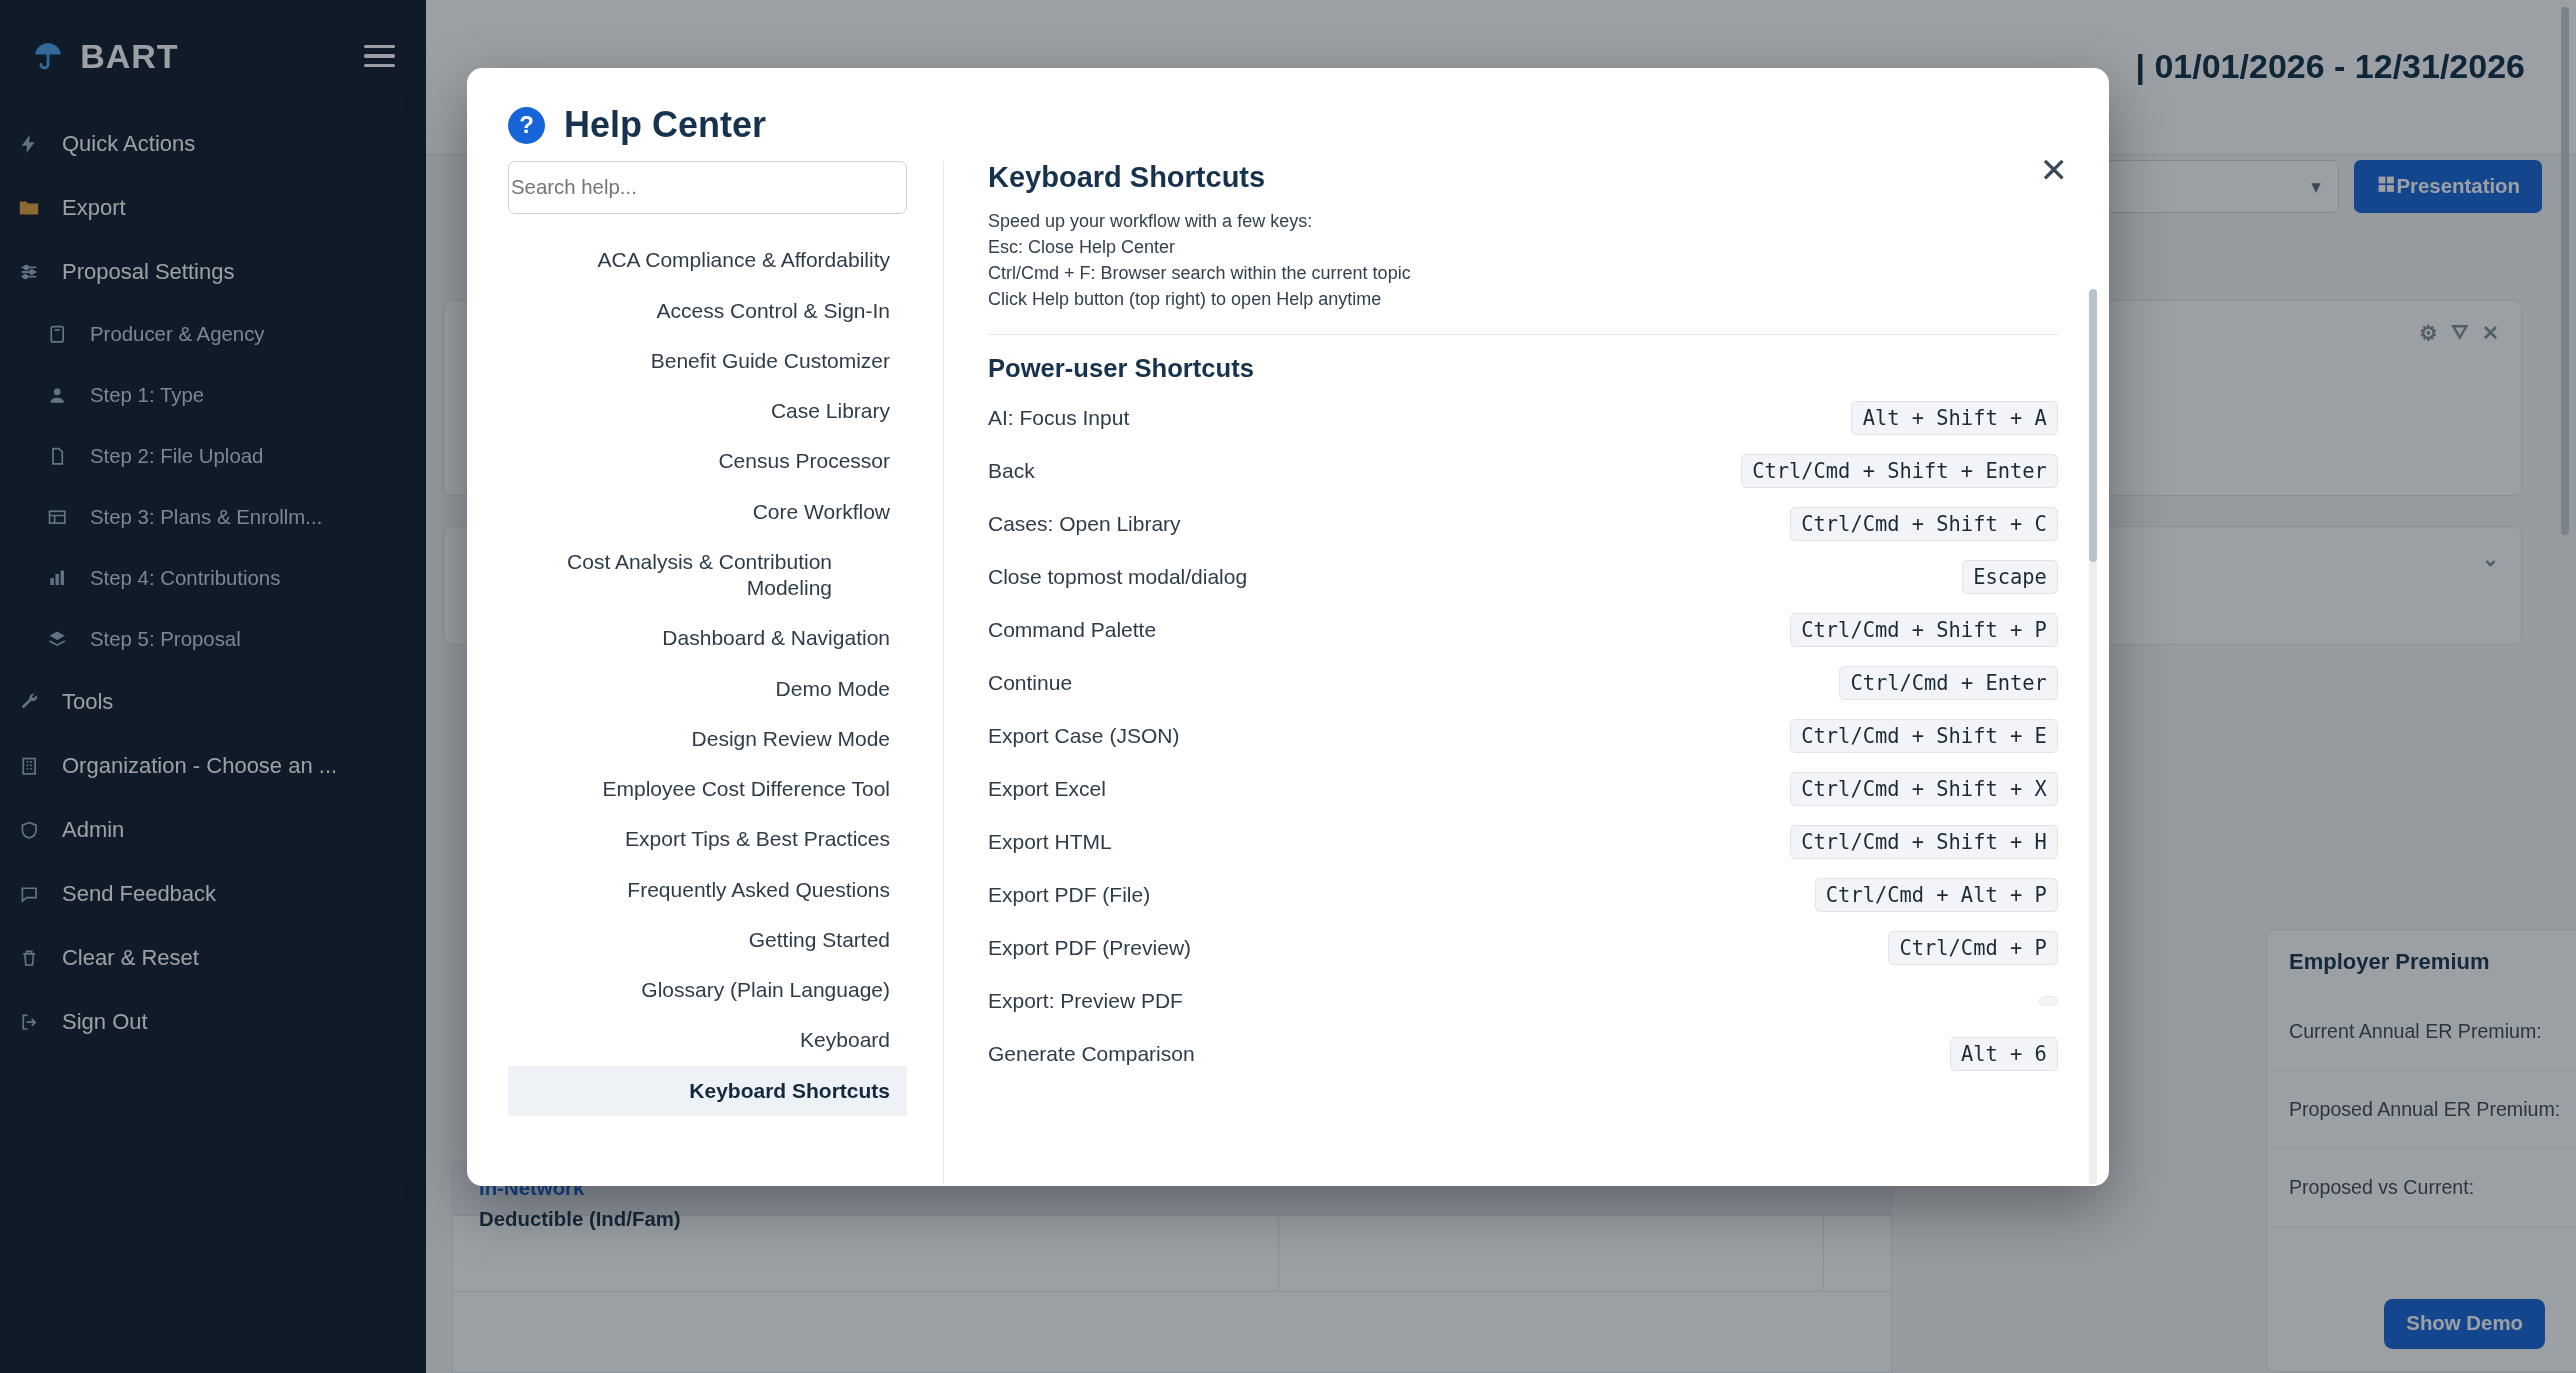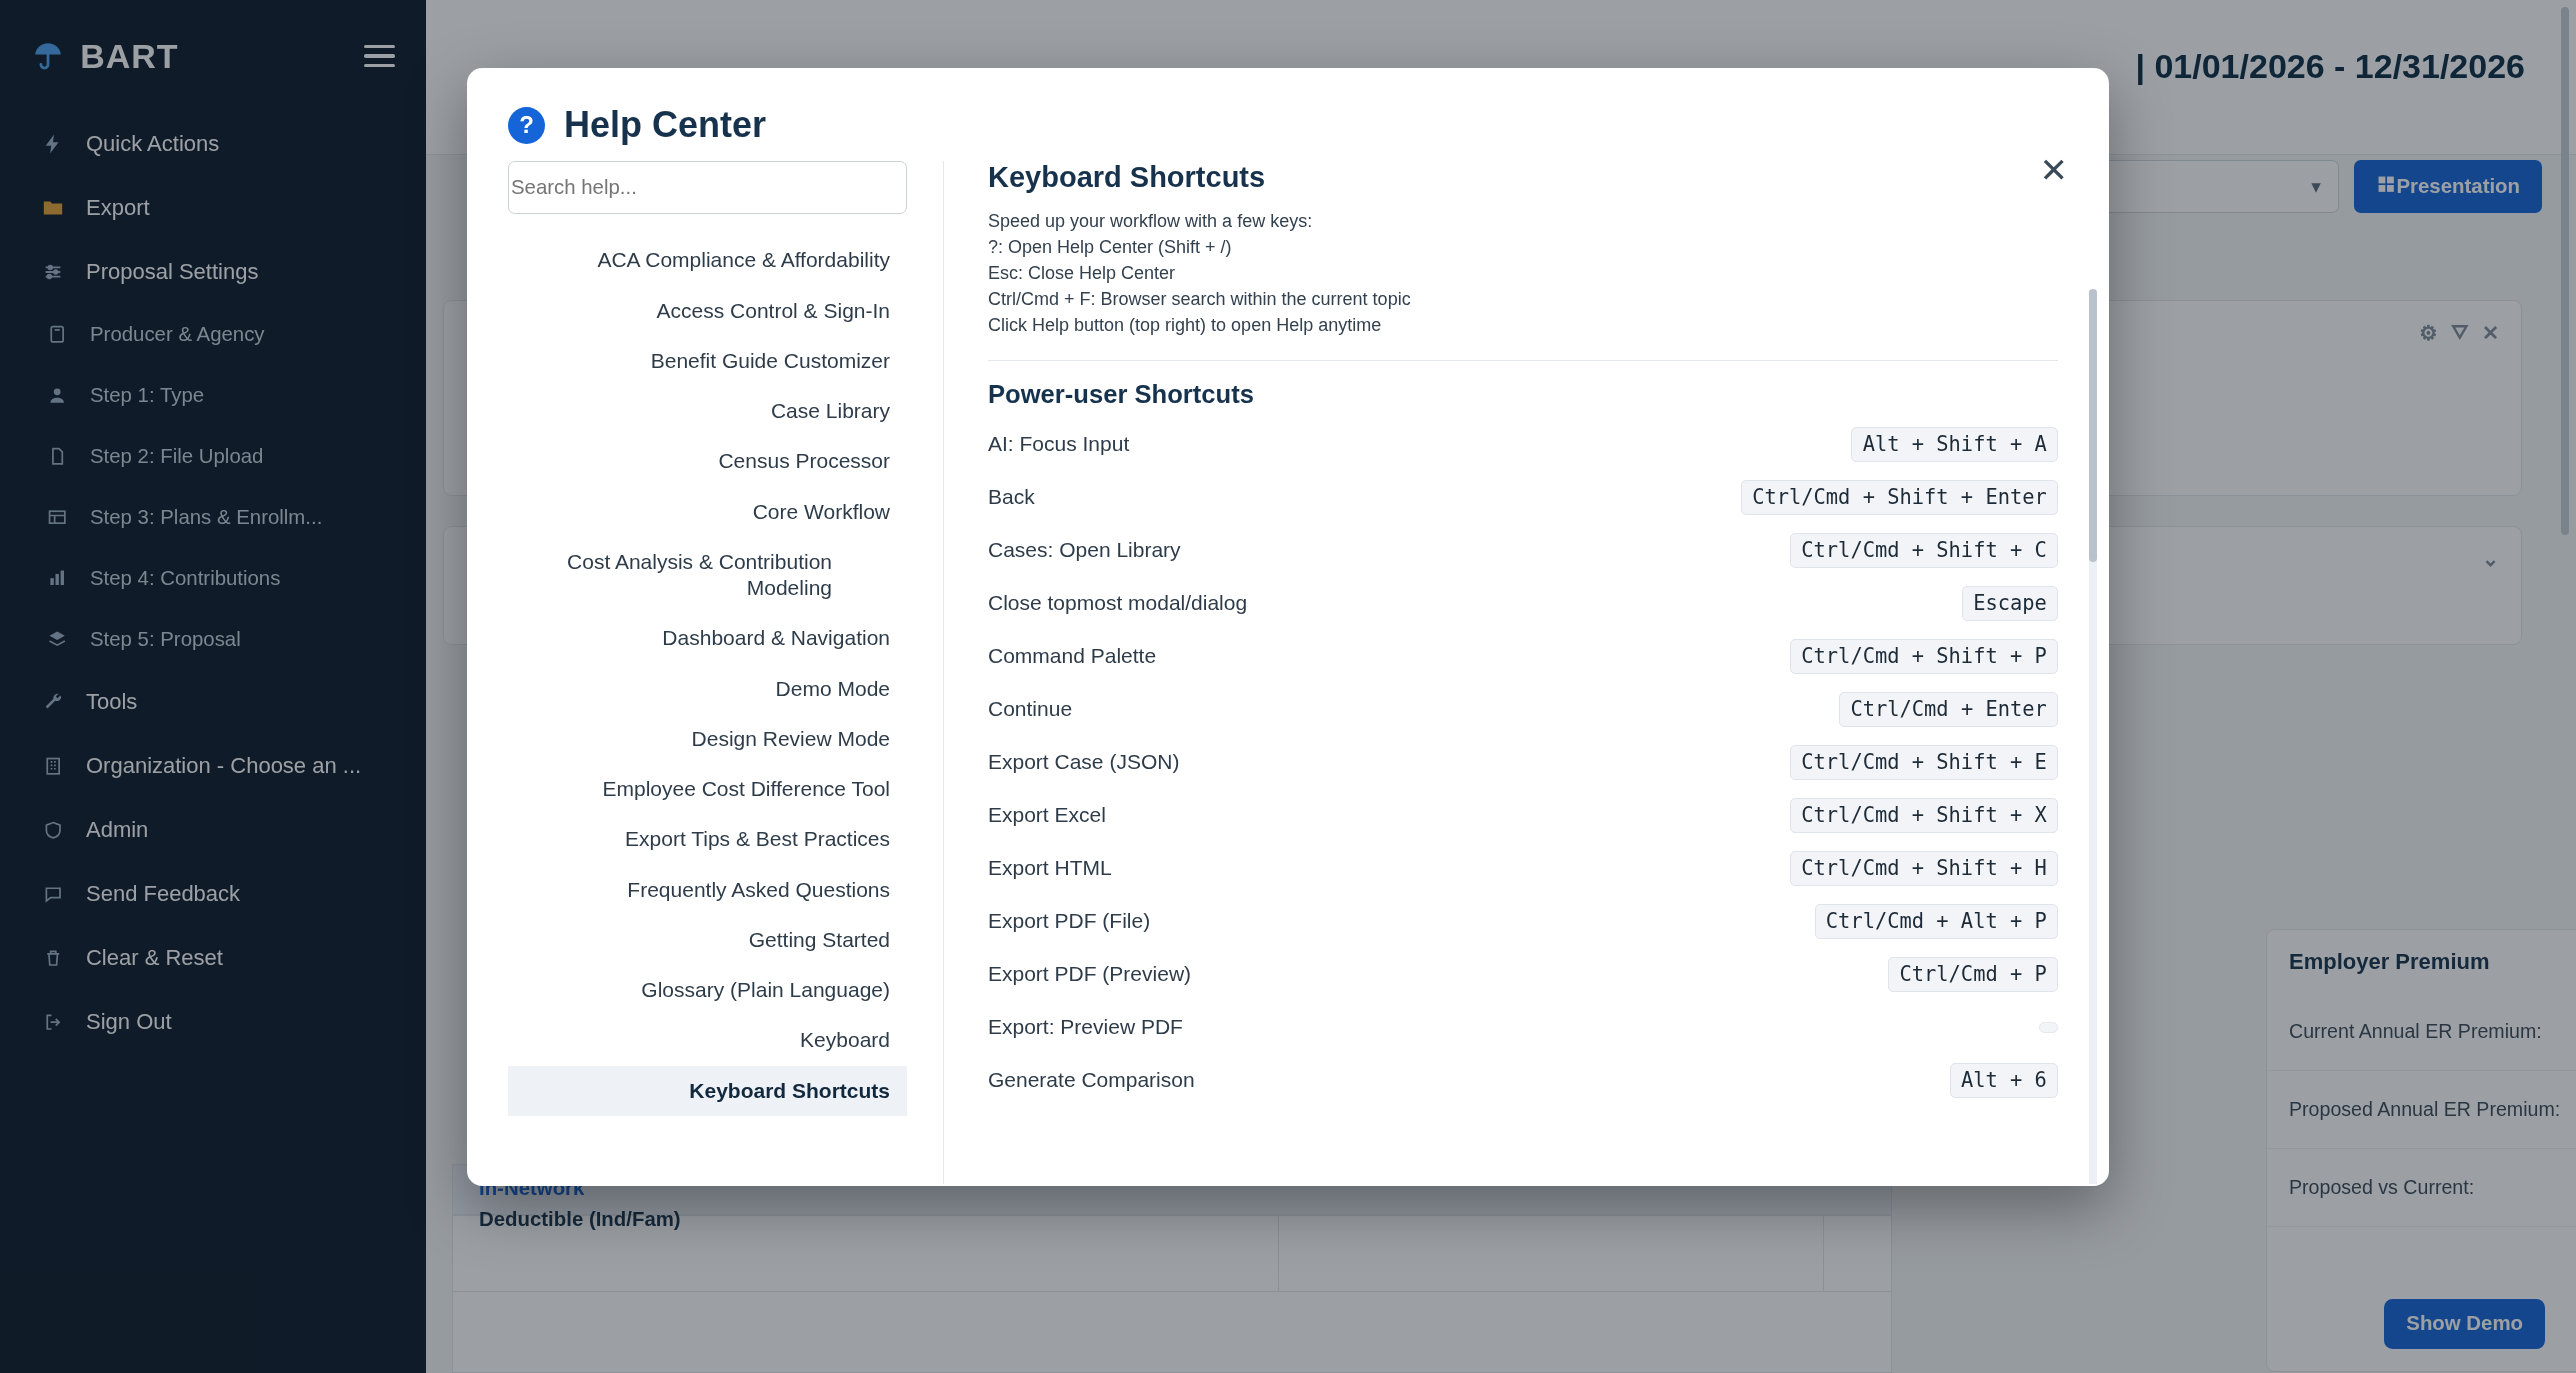--- a/index.html
+++ b/index.html
@@ -43,21 +43,21 @@
   }
   .hamburger {
     width: 31px; height: 22px;
     display: flex; flex-direction: column; justify-content: space-between;
     cursor: pointer;
   }
   .hamburger span { display: block; height: 3.4px; background: #ffffff; border-radius: 1.7px; }
 
   .nav-item {
     display: flex; align-items: center; gap: 20.4px;
-    padding: 0 40px;
+    padding: 0 16px;
     height: 64px;
     font-size: 21px;
     color: #d7e0ea;
     white-space: nowrap;
     overflow: hidden;
   }
   .nav-item .ico {
     width: 25.6px; height: 25.6px; flex: 0 0 25.6px;
     display: flex; align-items: center; justify-content: center;
     color: #9fb2c6;
@@ -567,21 +567,20 @@
             <div class="topic">Glossary (Plain Language)</div>
             <div class="topic">Keyboard</div>
             <div class="topic active">Keyboard Shortcuts</div>
           </div>
         </div>
       </div>
 
       <div class="modal-right">
         <div class="sec-title">Keyboard Shortcuts</div>
         <div class="sec-line">Speed up your workflow with a few keys:</div>
-        <div class="sec-line">?: Open Help Center (Shift + /)</div>
         <div class="sec-line">Esc: Close Help Center</div>
         <div class="sec-line">Ctrl/Cmd + F: Browser search within the current topic</div>
         <div class="sec-line">Click Help button (top right) to open Help anytime</div>
 
         <div class="divider"></div>
         <div class="sub-title">Power-user Shortcuts</div>
 
         <div class="shortcut-row">
           <span class="sc-label">AI: Focus Input</span>
           <span class="kbd">Alt + Shift + A</span>

